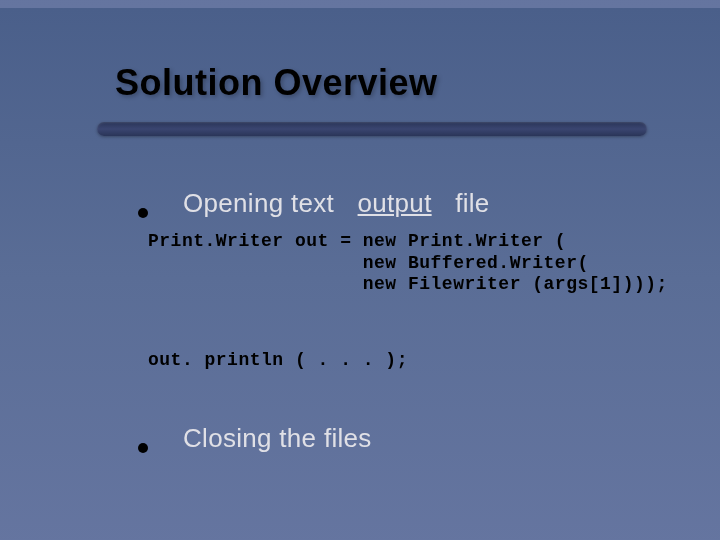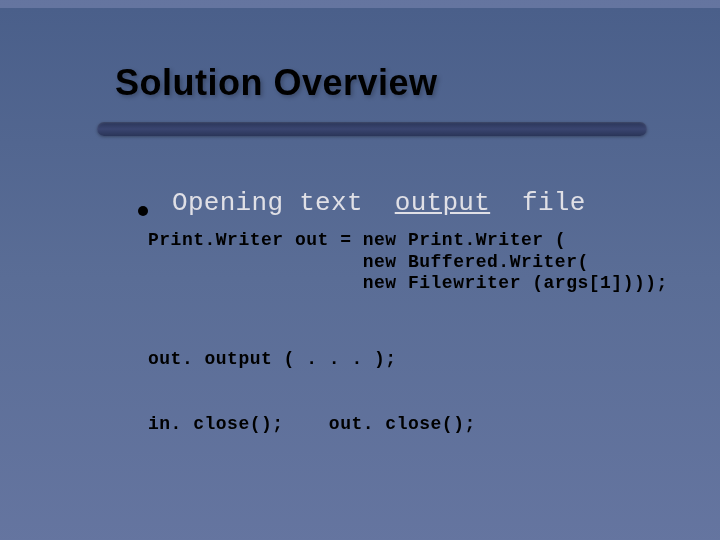--- a/index.html
+++ b/index.html
@@ -33,23 +33,22 @@
     border-radius: 7px;
     background: linear-gradient(180deg, #2a3558 0%, #3a4570 50%, #2a3558 100%);
     box-shadow: inset 0 1px 2px rgba(255,255,255,0.1), 0 1px 3px rgba(0,0,0,0.3);
   }
   .content {
     padding: 28px 40px 0 90px;
   }
   .bullet-item {
     display: flex;
     align-items: baseline;
-    gap: 0;
+    gap: 11px;
     margin-bottom: 2px;
-    font-family: Liberation Mono, monospace;
   }
   .bullet-dot {
     width: 10px;
     height: 10px;
     background: #000;
     border-radius: 50%;
     flex-shrink: 0;
     position: relative;
     top: 6px;
   }
@@ -95,20 +94,25 @@
       <div class="bullet-text">
         <span>Opening text </span><span class="underline">output</span><span> file</span>
       </div>
     </div>
     <div class="code-block">Print.Writer out = new Print.Writer (
                    new Buffered.Writer(
                    new Filewriter (args[1])));</div>
 
     <div class="section-gap"></div>
 
-    <div class="code-block">out. output ( . . . );</div>
+    <div class="code-block">out. println ( . . . );</div>
 
     <div class="section-gap-sm"></div>
 
-    <div class="code-block">in. close();    out. close();</div>
+    <div class="bullet-item">
+      <div class="bullet-dot"></div>
+      <div class="bullet-text">
+        <span>Closing the files</span>
+      </div>
+    </div>
 
   </div>
 </div>
 
 </body></html>

